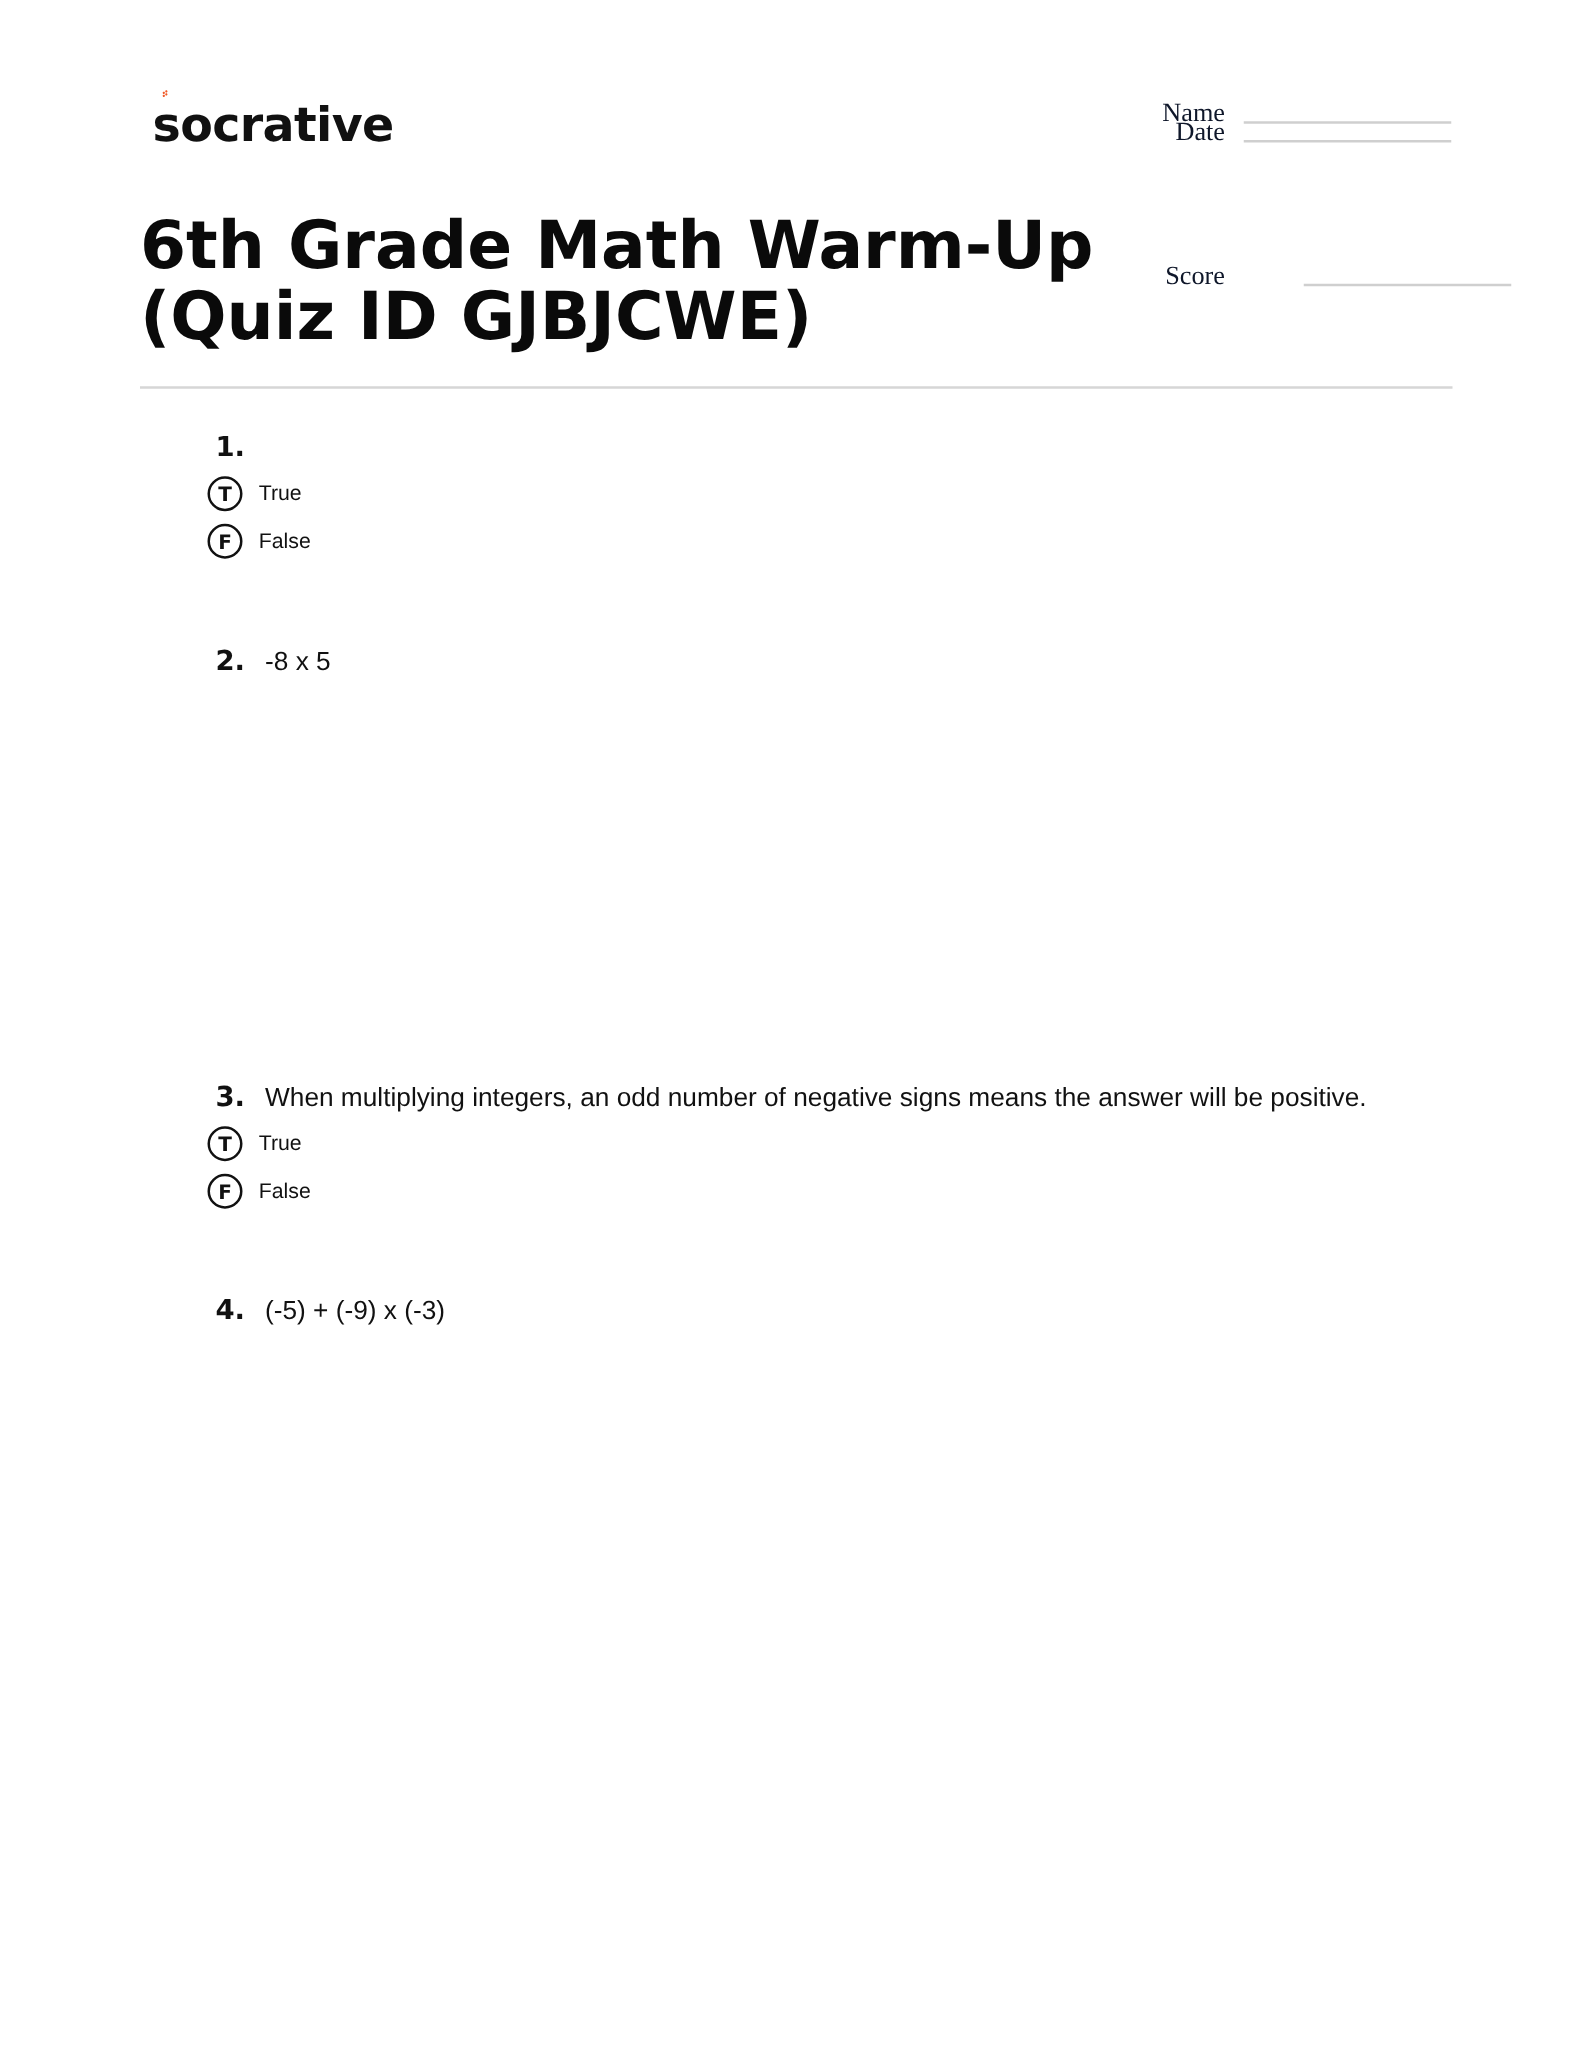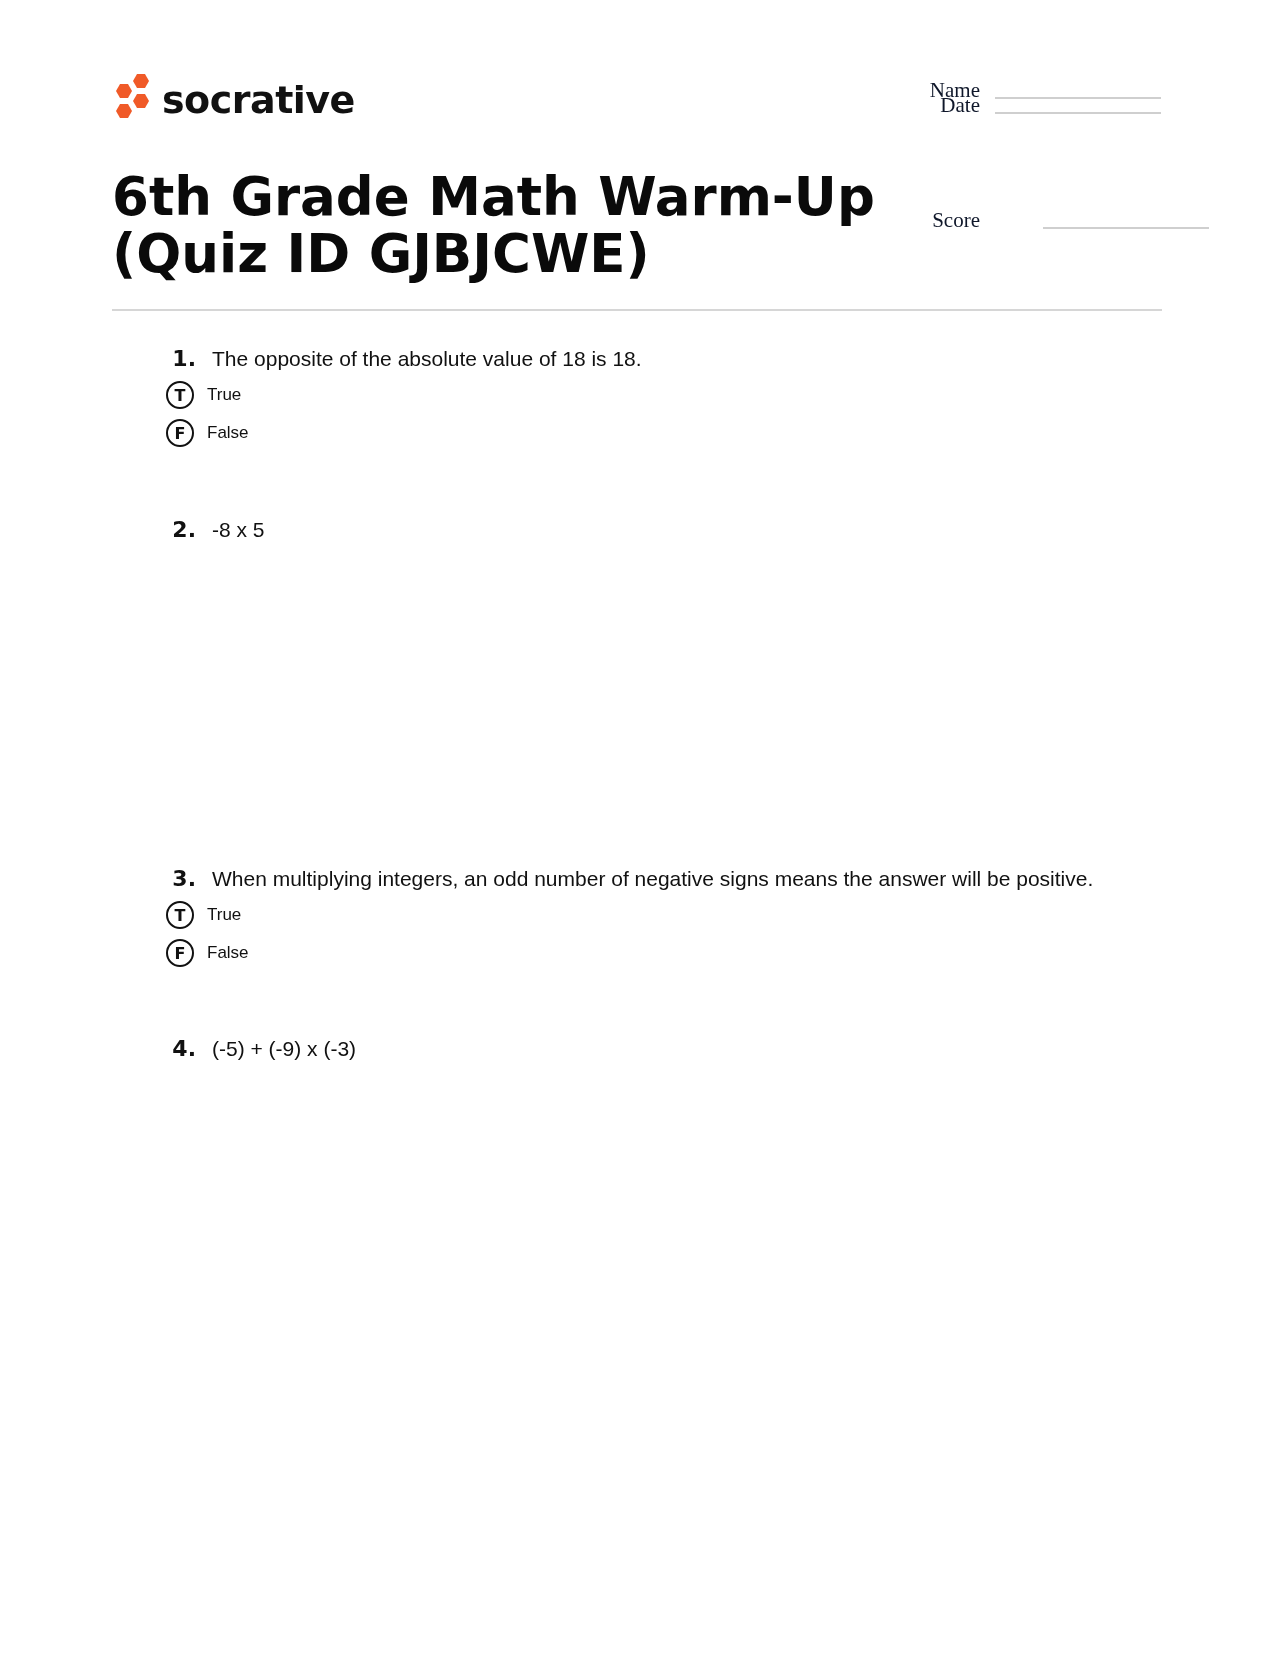--- a/index.html
+++ b/index.html
@@ -1,17 +1,17 @@
 <!DOCTYPE html>
 <html><head>
 <meta charset="utf-8">
 <style>
   html, body { margin:0; padding:0; background:#ffffff; }
   body { width:1275px; height:1653px; position:relative; font-family:"Liberation Sans", sans-serif; color:#111; overflow:hidden; }
-  .logo { position:absolute; left:112px; top:72px; height:50px; display:flex; align-items:flex-end; }
+  .logo { position:absolute; left:112px; top:72px; height:50px; display:flex; align-items:flex-start;flex-direction:column; }
   .logo svg { width:40px; height:50px; }
   .logo-text { font-family:"DejaVu Sans", sans-serif; font-size:38px; font-weight:bold; color:#111; margin-left:10px; letter-spacing:-0.5px; }
   .title { position:absolute; left:112px; top:168px; width:780px; font-family:"DejaVu Sans", sans-serif; font-weight:bold; font-size:53px; line-height:57px; color:#0a0a0a; margin:0; }
   .field { position:absolute; display:flex; align-items:flex-end; }
   .field-label { width:120px; text-align:right; font-size:21px; color:#0f172a; padding-right:15px;font-family:Liberation Serif, serif; }
   .field-line { width:166px; border-bottom:2px solid #cfcfcf; height:1px; margin-bottom:4px; }
   .divider { position:absolute; left:112px; top:309px; width:1050px; height:2px; background:#d6d6d6; }
   .q { position:absolute; left:160px; }
   .q-head { display:flex; align-items:baseline; }
   .q-num { width:36px; text-align:right; font-family:"DejaVu Sans", sans-serif; font-weight:bold; font-size:22px; color:#111; margin-right:16px; }
@@ -48,21 +48,20 @@
 <div class="field" style="left:860px; top:208px;gap:48px;">
   <span class="field-label">Score</span>
   <span class="field-line"></span>
 </div>
 
 <div class="divider"></div>
 
 <div class="q" style="top:346px;">
   <div class="q-head">
     <span class="q-num">1.</span>
-    <span class="q-text">The opposite of the absolute value of 18 is 18.</span>
   </div>
   <div class="opt">
     <span class="opt-circle">T</span>
     <span class="opt-label">True</span>
   </div>
   <div class="opt">
     <span class="opt-circle">F</span>
     <span class="opt-label">False</span>
   </div>
 </div>

